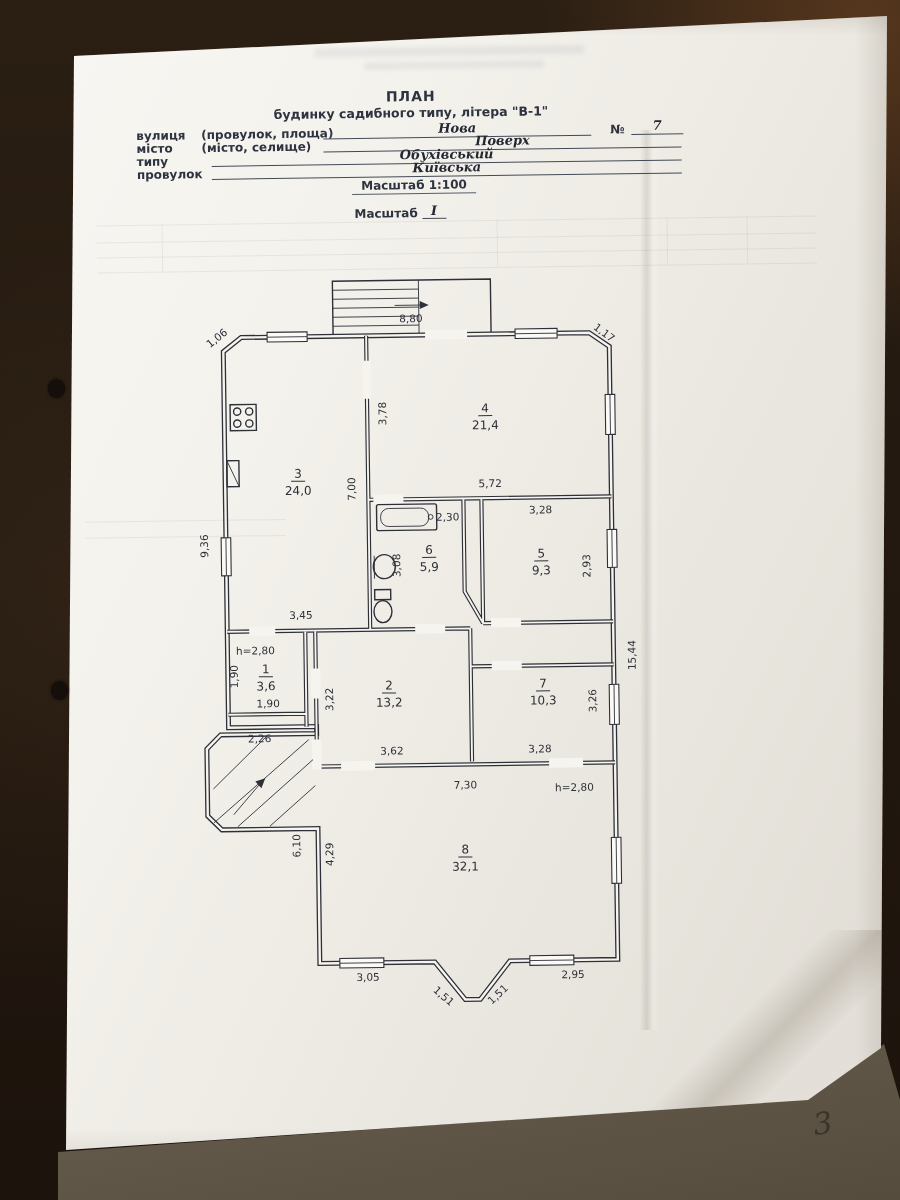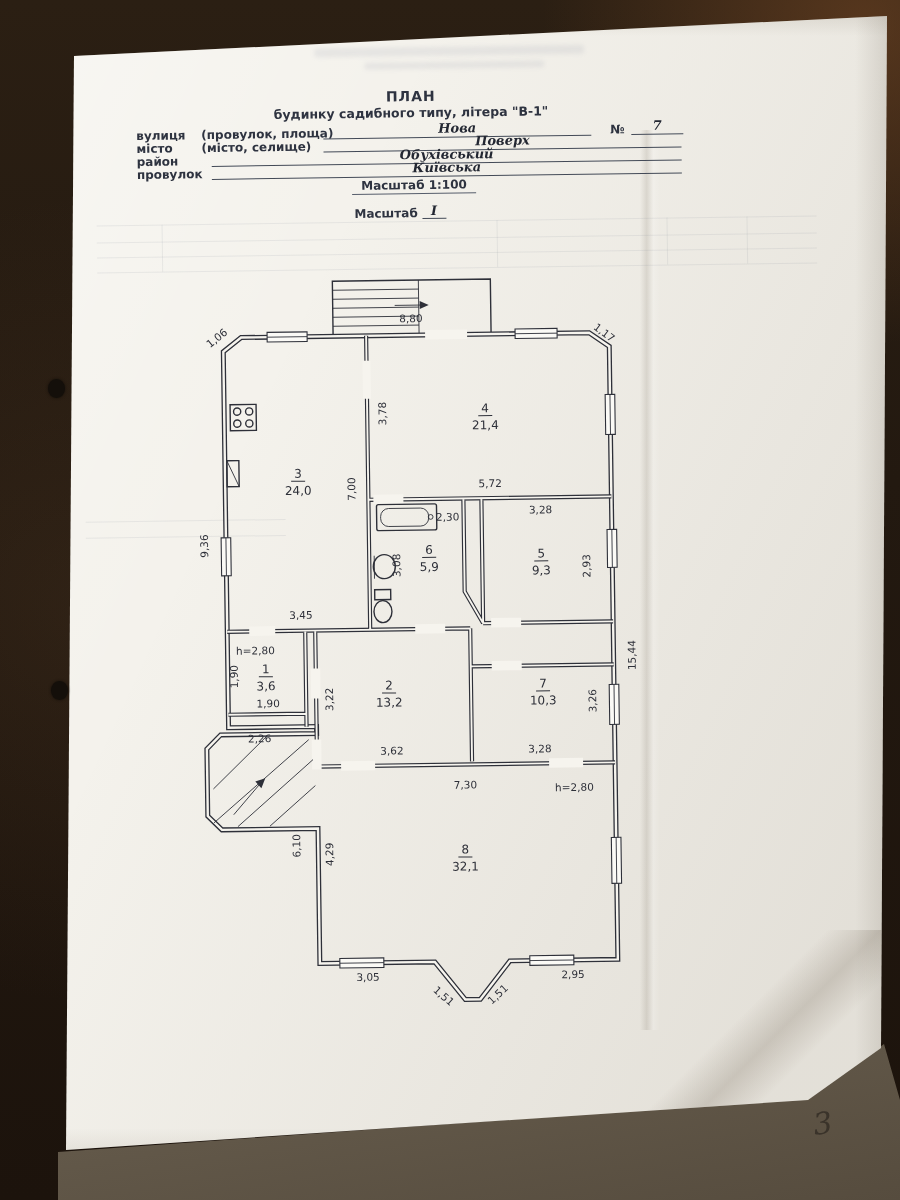--- a/index.html
+++ b/index.html
@@ -101,21 +101,21 @@
 
     <div class="frow" style="top:99px;width:740px;">
       <span class="lab" style="left:71px;">місто</span>
       <span class="sub" style="left:136px;">(місто, селище)</span>
       <div class="fill-line" style="left:258px;width:358px;">
         <span class="hw">Поверх</span>
       </div>
     </div>
 
     <div class="frow" style="top:112px;width:740px;">
-      <span class="lab" style="left:71px;">район</span>
+      <span class="lab" style="left:71px;">типу</span>
       <div class="fill-line" style="left:146px;width:470px;">
         <span class="hw">Обухівський</span>
       </div>
     </div>
 
     <div class="frow" style="top:125px;width:740px;">
       <span class="lab" style="left:71px;">провулок</span>
       <div class="fill-line" style="left:146px;width:470px;">
         <span class="hw">Київська</span>
       </div>

